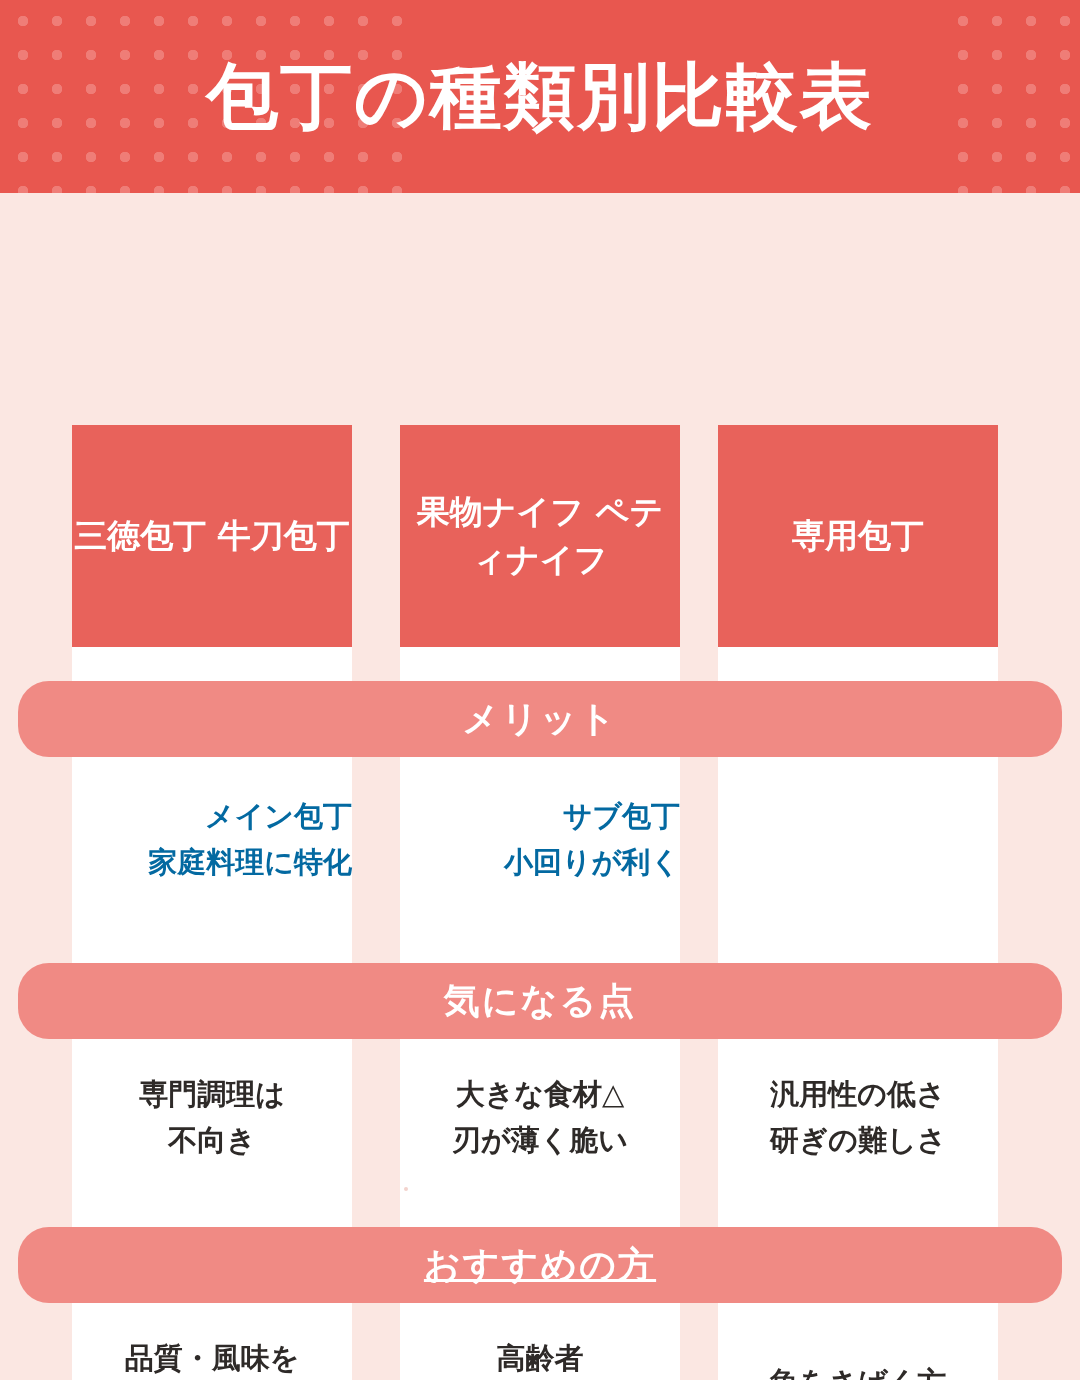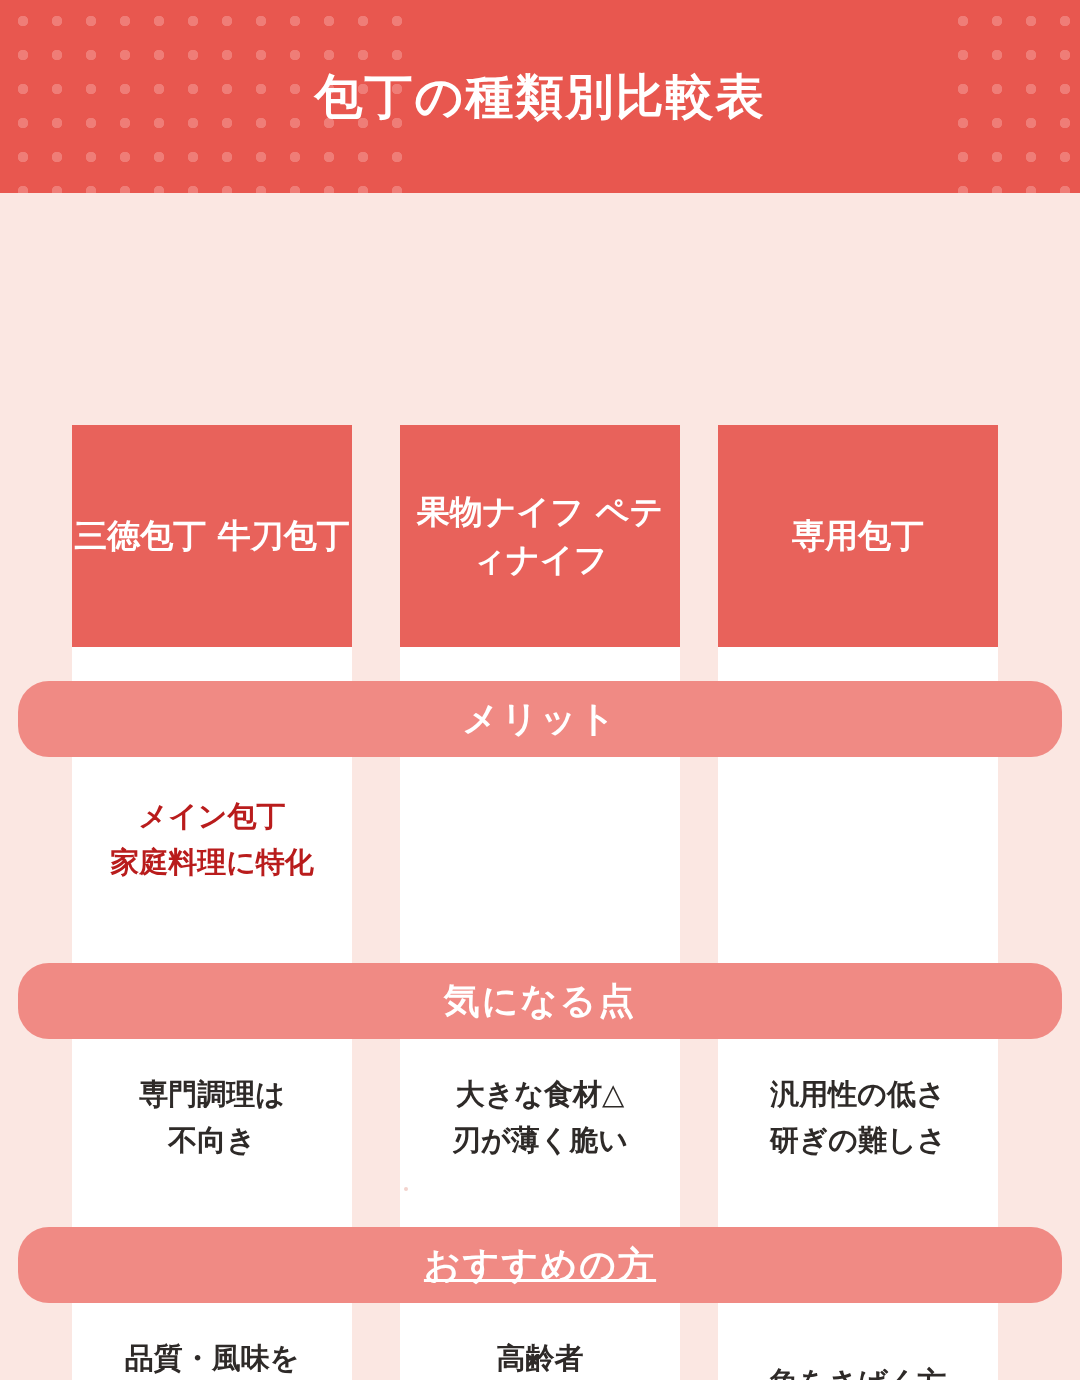--- a/index.html
+++ b/index.html
@@ -35,21 +35,21 @@
   }
   .header .dots.right {
     left: auto;
     right: 0;
     width: 140px;
   }
   .header-title {
     position: relative;
     z-index: 2;
     color: #ffffff;
-    font-size: 48px;
+    font-size: 72px;
     font-weight: bold;
     letter-spacing: 2px;
     text-align: center;
     line-height: 193px;
     white-space: nowrap;
   }
 
   
   .board {
     position: relative;
@@ -117,21 +117,21 @@
     text-align: center;
     font-size: 29px;
     font-weight: bold;
     line-height: 1.6;
     white-space: pre-line;
   }
   .cell.c0 { left: 72px; }
   .cell.c1 { left: 400px; }
   .cell.c2 { left: 718px; }
 
-  .row-merit  { top: 600px; color: #b91c1c; }
+  .row-merit  { top: 600px; color: #0369a1; text-align: right; }
   .row-concern{ top: 878px; color: #2e2a28; }
   .row-rec    { top: 1142px; color: #2e2a28; }
 
   .cell.single-line { line-height: 1.6; }
   .row-rec.single-line    { top: 1166px; }
 
   
   .faint-mark {
     position: absolute;
     left: 404px;
@@ -159,20 +159,22 @@
 
   <div class="col-head h-1">果物ナイフ
 ペティナイフ</div>
   <div class="col-head h-0">三徳包丁
 牛刀包丁</div>
   <div class="col-head h-2">専用包丁</div>
 
   <div class="banner b-0">メリット</div>
   <div class="cell c0 row-merit">メイン包丁
 家庭料理に特化</div>
+  <div class="cell c1 row-merit">サブ包丁
+小回りが利く</div>
 
   <div class="banner b-1">気になる点</div>
   <div class="cell c0 row-concern">専門調理は
 不向き</div>
   <div class="cell c2 row-concern">汎用性の低さ
 研ぎの難しさ</div>
   <div class="cell c1 row-concern">大きな食材△
 刃が薄く脆い</div>
 
   <div class="faint-mark"></div>

